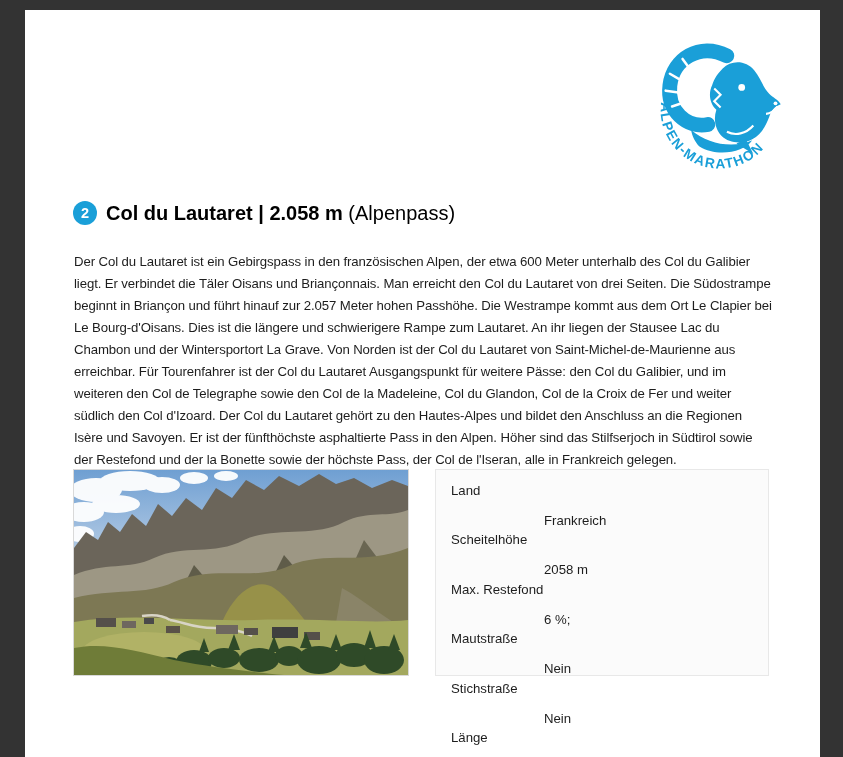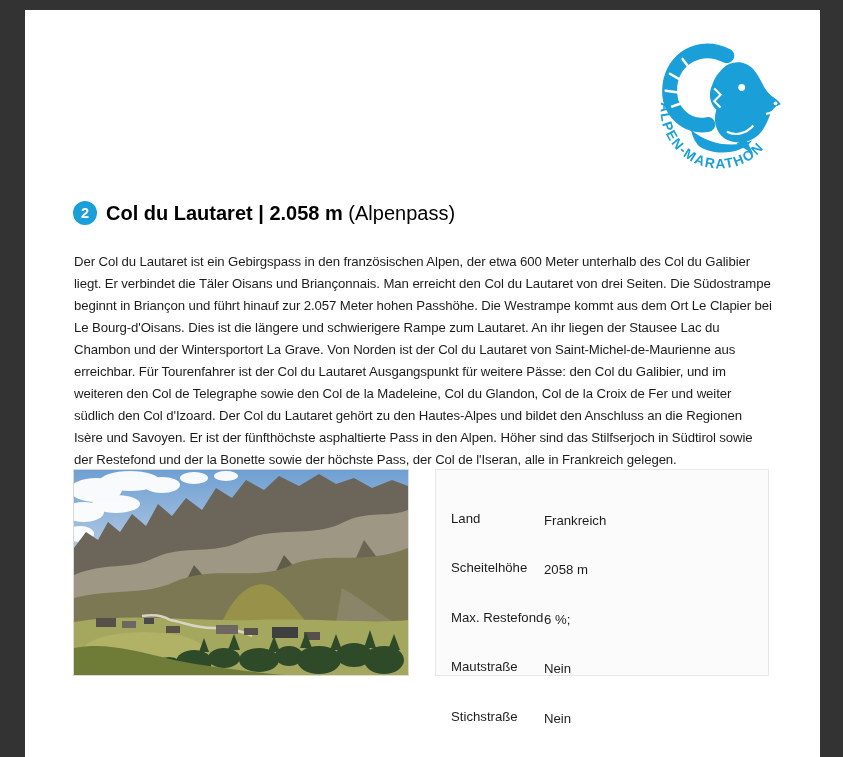--- a/index.html
+++ b/index.html
@@ -43,21 +43,21 @@
   .infobox {
     position: absolute; left: 410px; top: 459px;
     width: 334px; height: 207px;
     background: #fbfbfb; border: 1px solid #e8e8e8;
     padding: 11px 8px 0 15px;
   }
   .irow {
     display: grid; grid-template-columns: 93px auto;
     font-size: 13.2px; line-height: 19.4px; color: #1d1d1d;
   }
-  .irow .lab { white-space: nowrap; margin-top: 28px; }
+  .irow .lab { white-space: nowrap; }
   .irow .val { white-space: nowrap; margin-top: 30px; }
 </style>
 </head>
 <body>
 
 <div class="stage">
   <div class="paper">
 
     <div class="logo">
       <svg viewBox="0 0 125 125">

